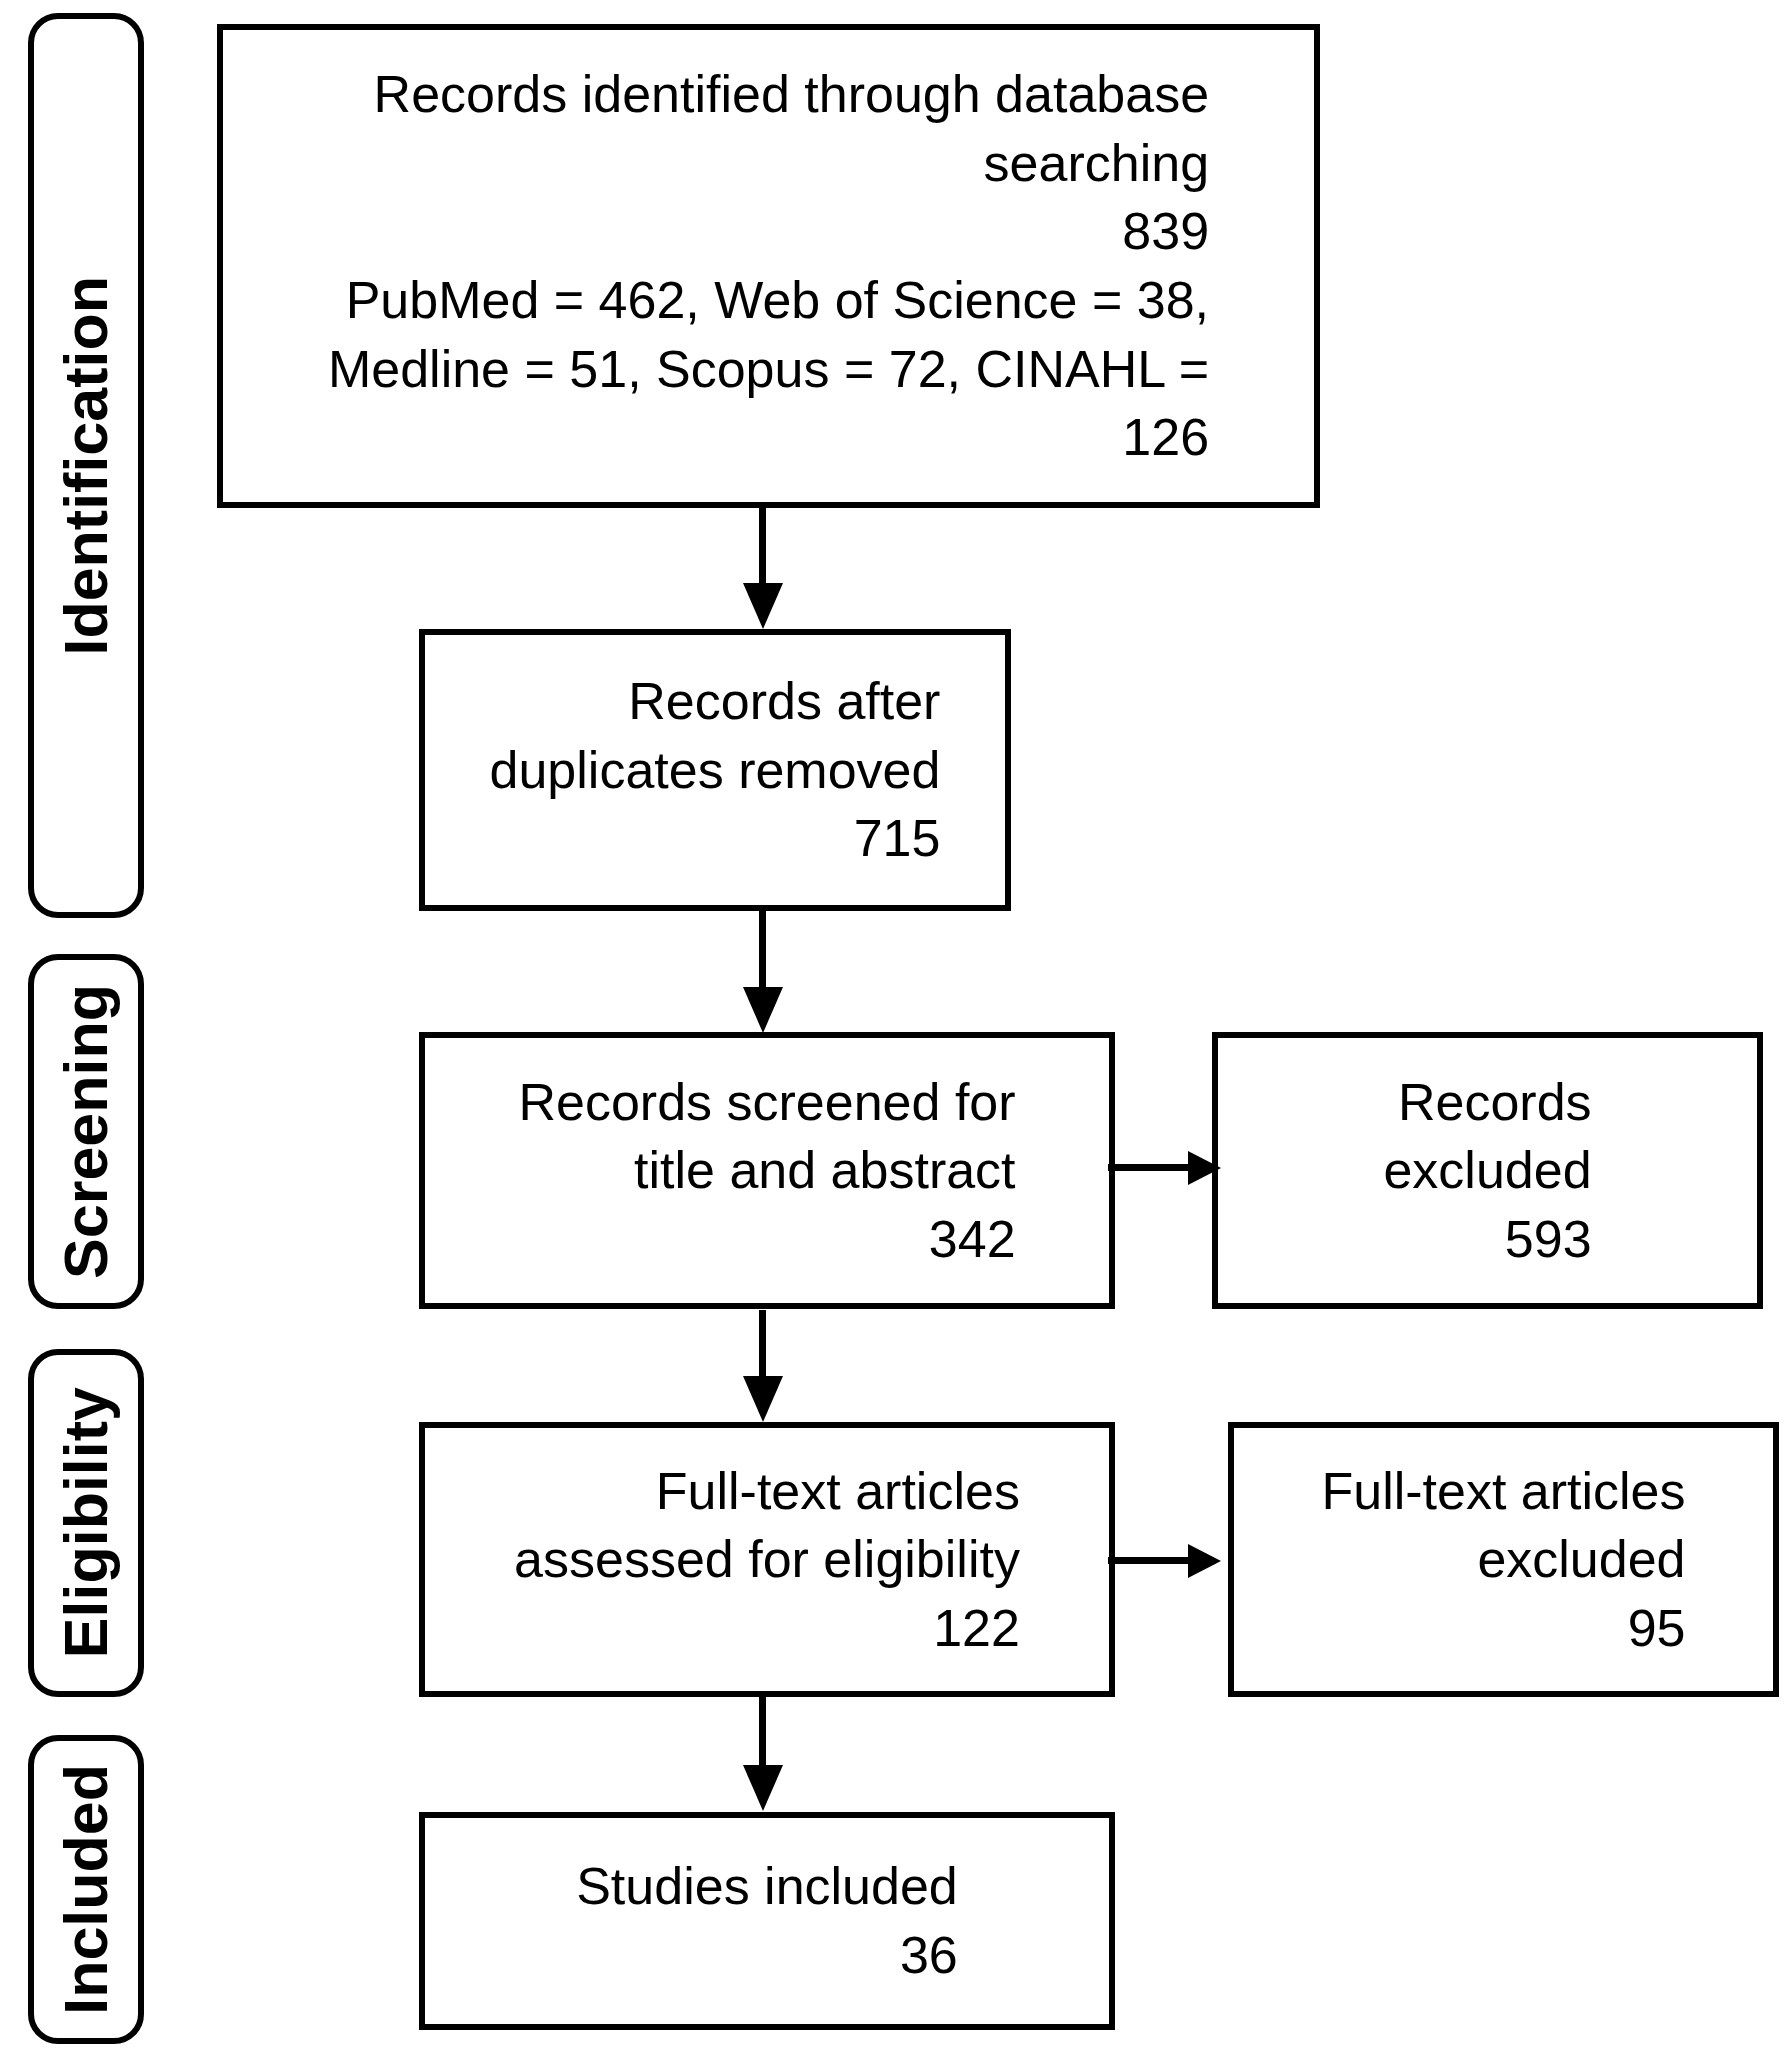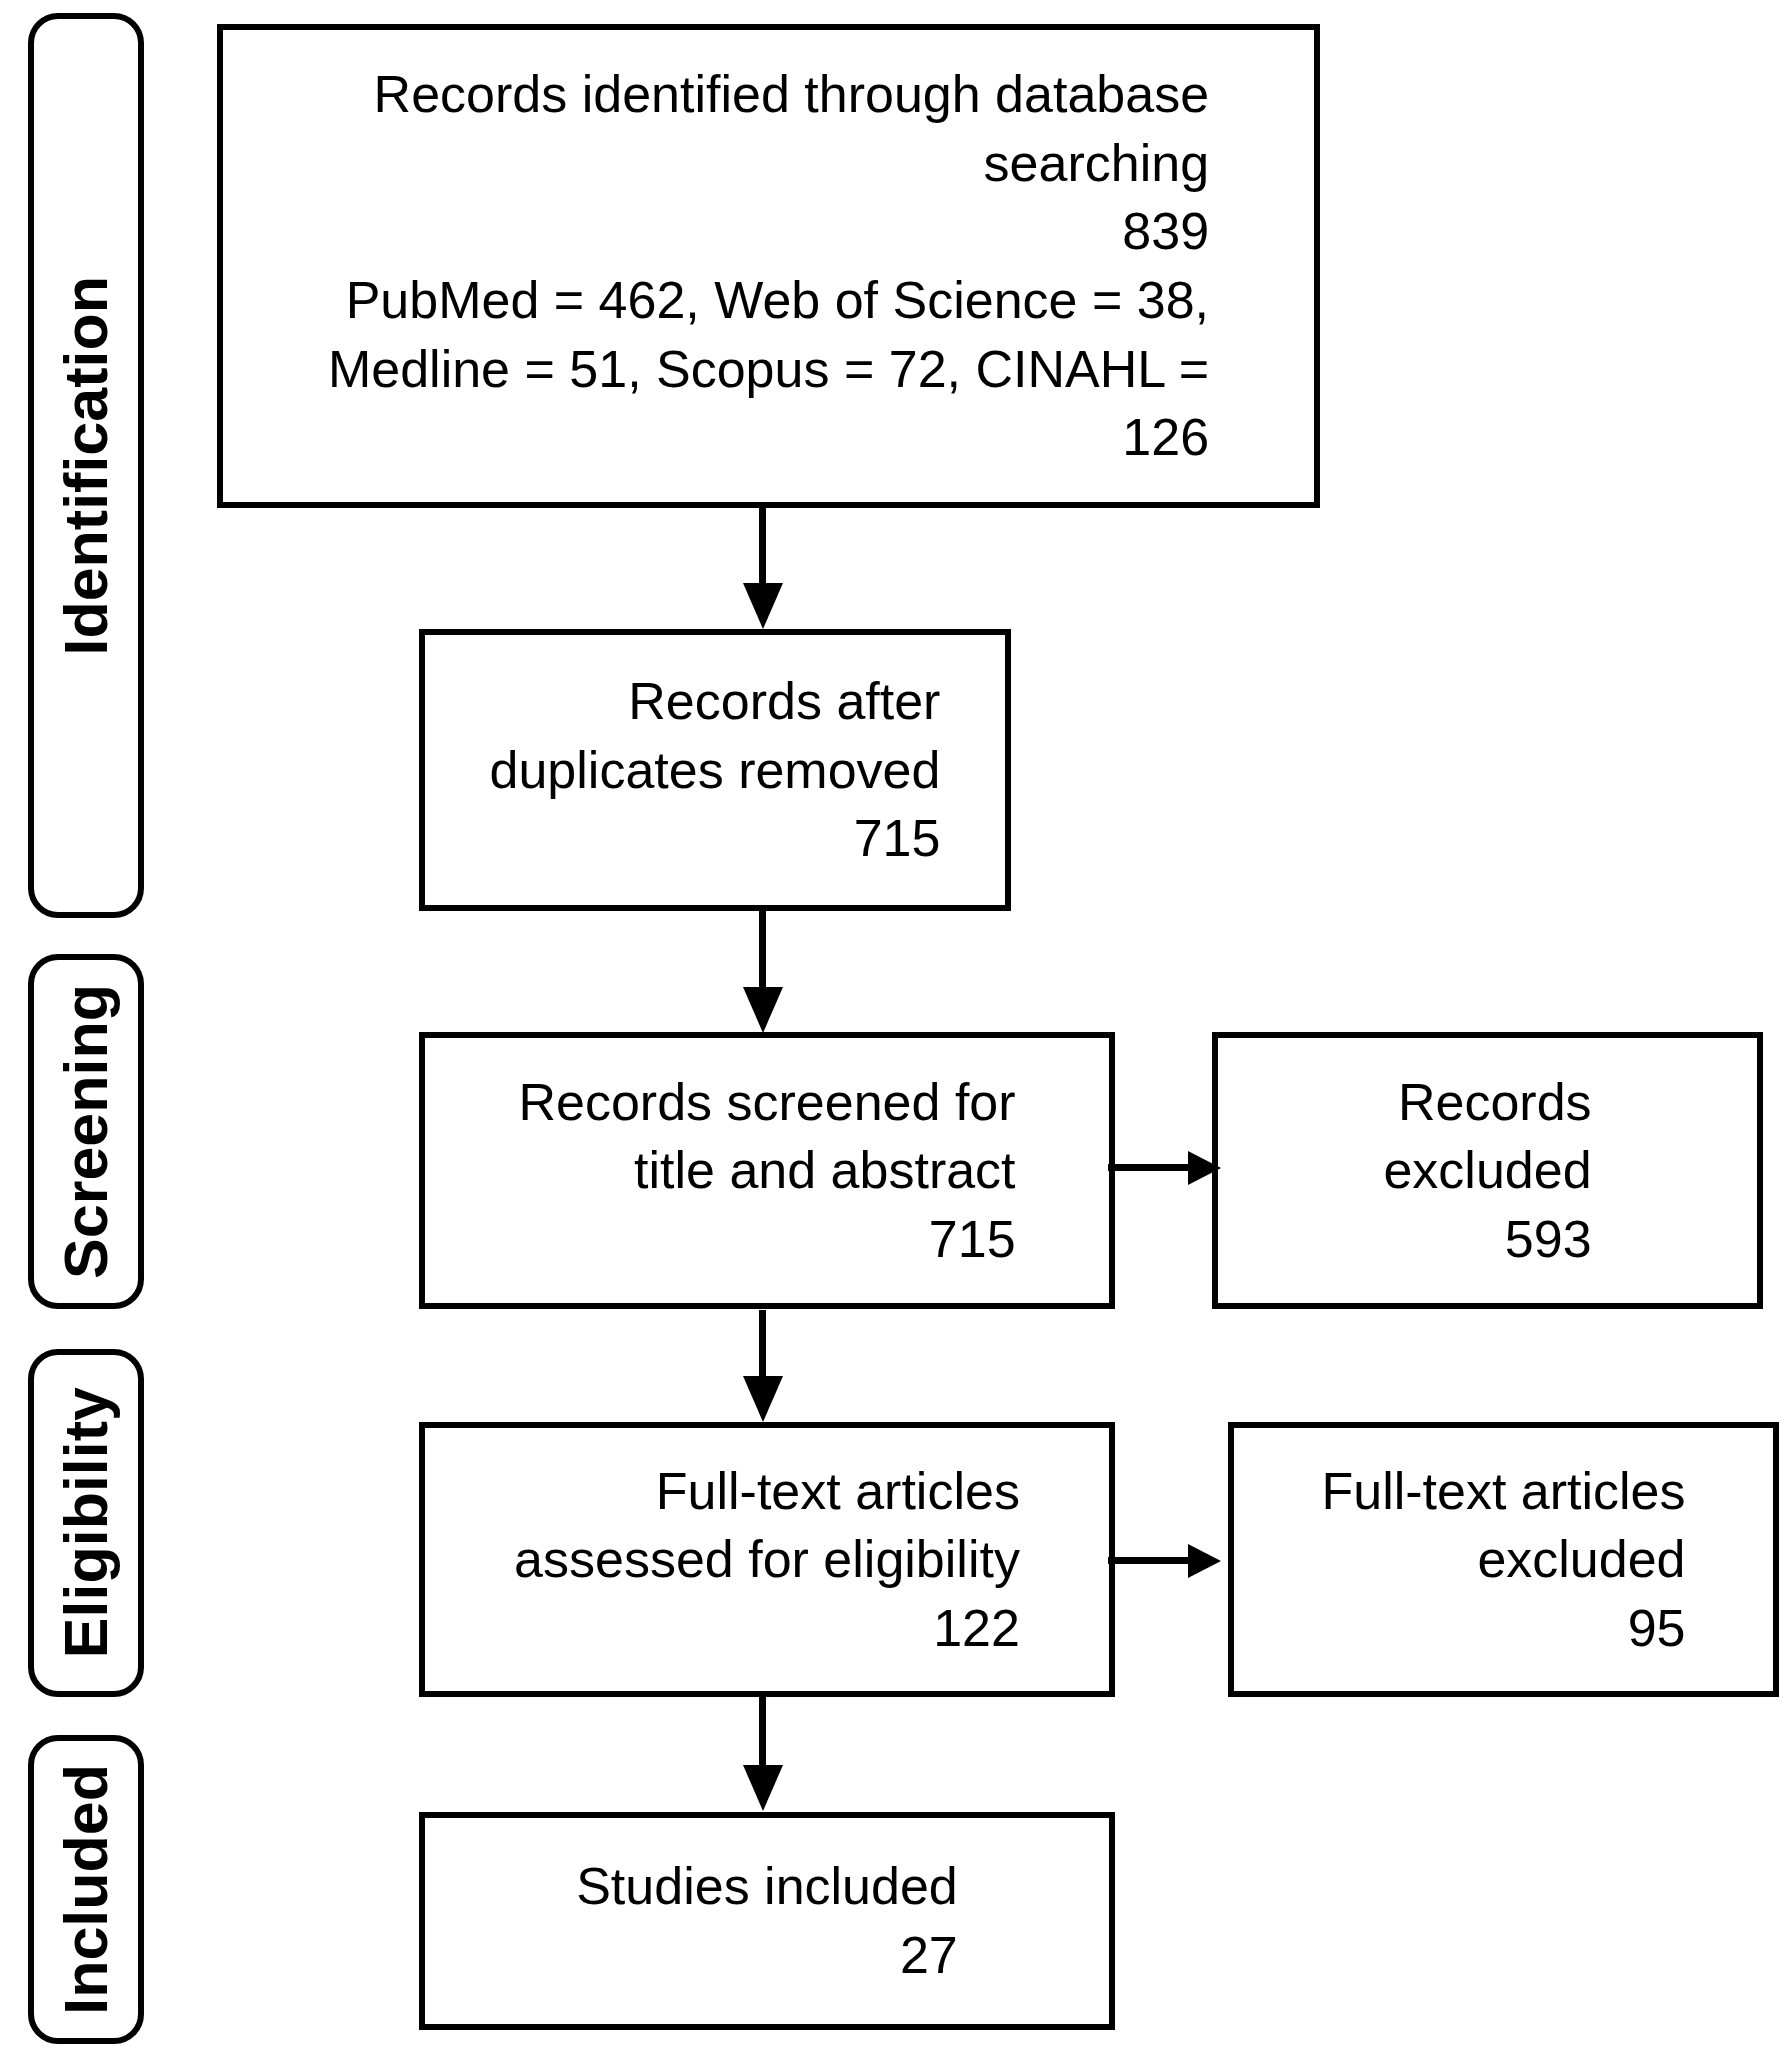--- a/index.html
+++ b/index.html
@@ -116,21 +116,21 @@
 
   <div class="fbox" id="box-duplicates">
     <div class="fbox-text">Records after
 duplicates removed
 715</div>
   </div>
 
   <div class="fbox" id="box-screened">
     <div class="fbox-text">Records screened for
 title and abstract
-715</div>
+342</div>
   </div>
 
   <div class="fbox" id="box-records-excluded">
     <div class="fbox-text">Records
 excluded
 593</div>
   </div>
 
   <div class="fbox" id="box-fulltext">
     <div class="fbox-text">Full-text articles
@@ -139,21 +139,21 @@
   </div>
 
   <div class="fbox" id="box-fulltext-excluded">
     <div class="fbox-text">Full-text articles
 excluded
 95</div>
   </div>
 
   <div class="fbox" id="box-studies-included">
     <div class="fbox-text">Studies included
-27</div>
+36</div>
   </div>
 
   <div class="arrow-down" id="arrow-down-1">
     <div class="arrow-stem"></div>
     <div class="arrow-head"></div>
   </div>
   <div class="arrow-down" id="arrow-down-2">
     <div class="arrow-stem"></div>
     <div class="arrow-head"></div>
   </div>

